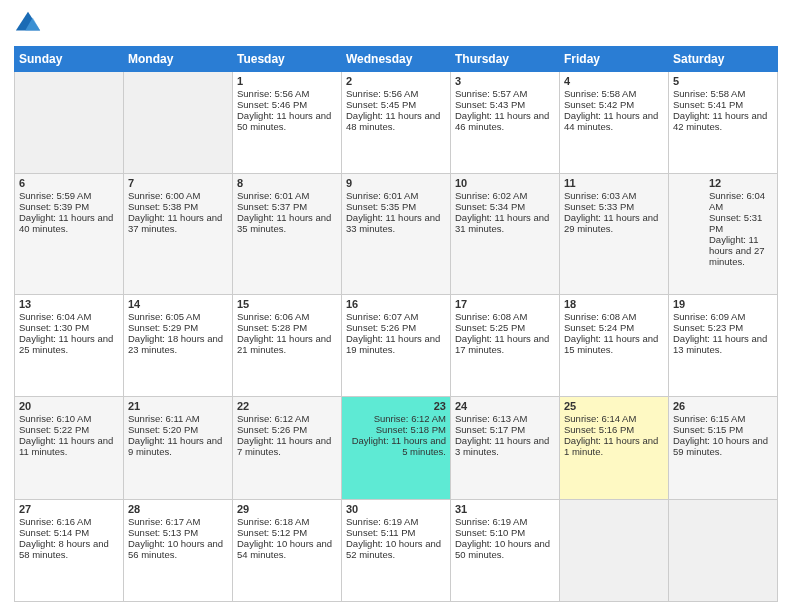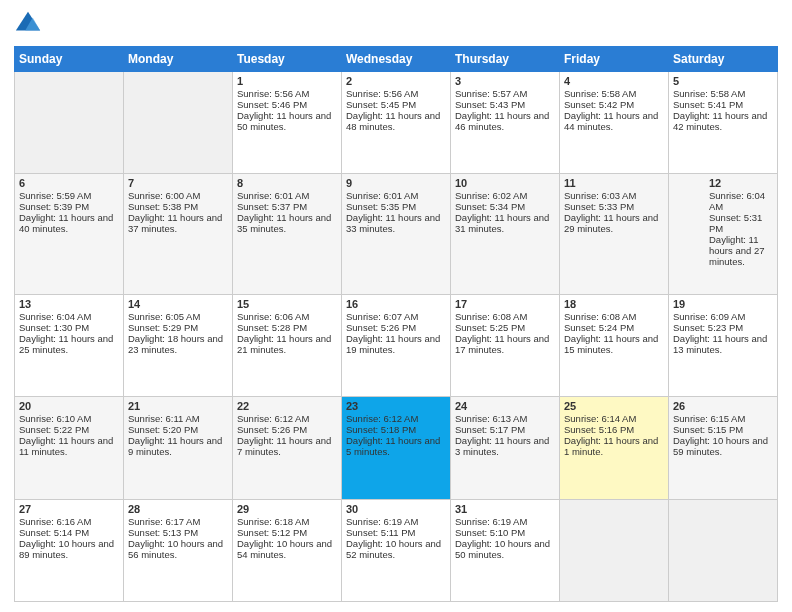--- a/index.html
+++ b/index.html
@@ -257,21 +257,21 @@
             <div>Sunrise: 6:11 AM</div>
             <div>Sunset: 5:20 PM</div>
             <div>Daylight: 11 hours and 9 minutes.</div>
           </td>
           <td style="background: rgb(245, 245, 245); margin-top: 21px;">
             <span class="day-num">22</span>
             <div>Sunrise: 6:12 AM</div>
             <div>Sunset: 5:26 PM</div>
             <div>Daylight: 11 hours and 7 minutes.</div>
           </td>
-          <td style="background: #0ea5e9;">
+          <td style="background: #5eead4; text-align: right;">
             <span class="day-num">23</span>
             <div>Sunrise: 6:12 AM</div>
             <div>Sunset: 5:18 PM</div>
             <div>Daylight: 11 hours and 5 minutes.</div>
           </td>
           <td style="background: rgb(245, 245, 245);">
             <span class="day-num">24</span>
             <div>Sunrise: 6:13 AM</div>
             <div>Sunset: 5:17 PM</div>
             <div>Daylight: 11 hours and 3 minutes.</div>
@@ -287,21 +287,21 @@
             <div>Sunrise: 6:15 AM</div>
             <div>Sunset: 5:15 PM</div>
             <div>Daylight: 10 hours and 59 minutes.</div>
           </td>
         </tr>
         <tr>
           <td>
             <span class="day-num">27</span>
             <div>Sunrise: 6:16 AM</div>
             <div>Sunset: 5:14 PM</div>
-            <div>Daylight: 10 hours and 89 minutes.</div>
+            <div>Daylight: 8 hours and 58 minutes.</div>
           </td>
           <td>
             <span class="day-num">28</span>
             <div>Sunrise: 6:17 AM</div>
             <div>Sunset: 5:13 PM</div>
             <div>Daylight: 10 hours and 56 minutes.</div>
           </td>
           <td>
             <span class="day-num">29</span>
             <div>Sunrise: 6:18 AM</div>

